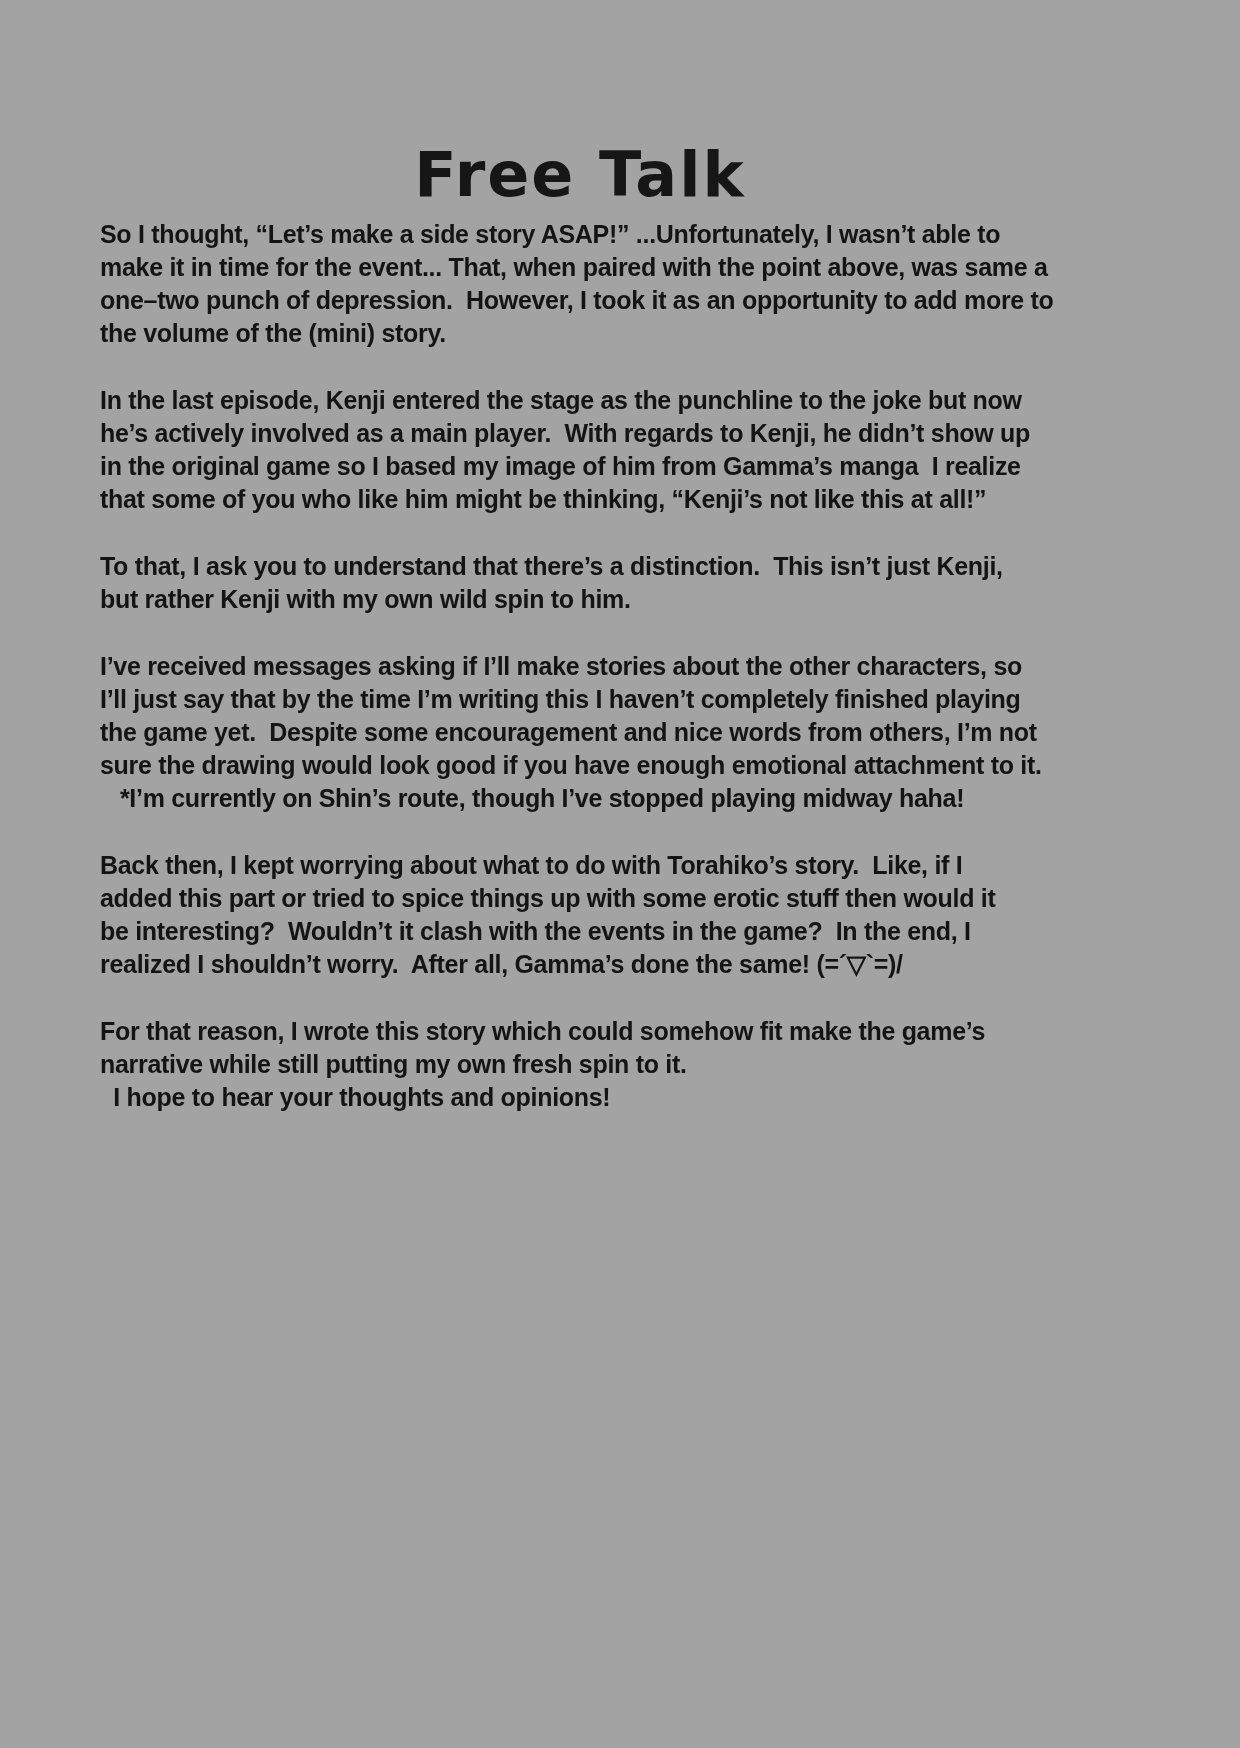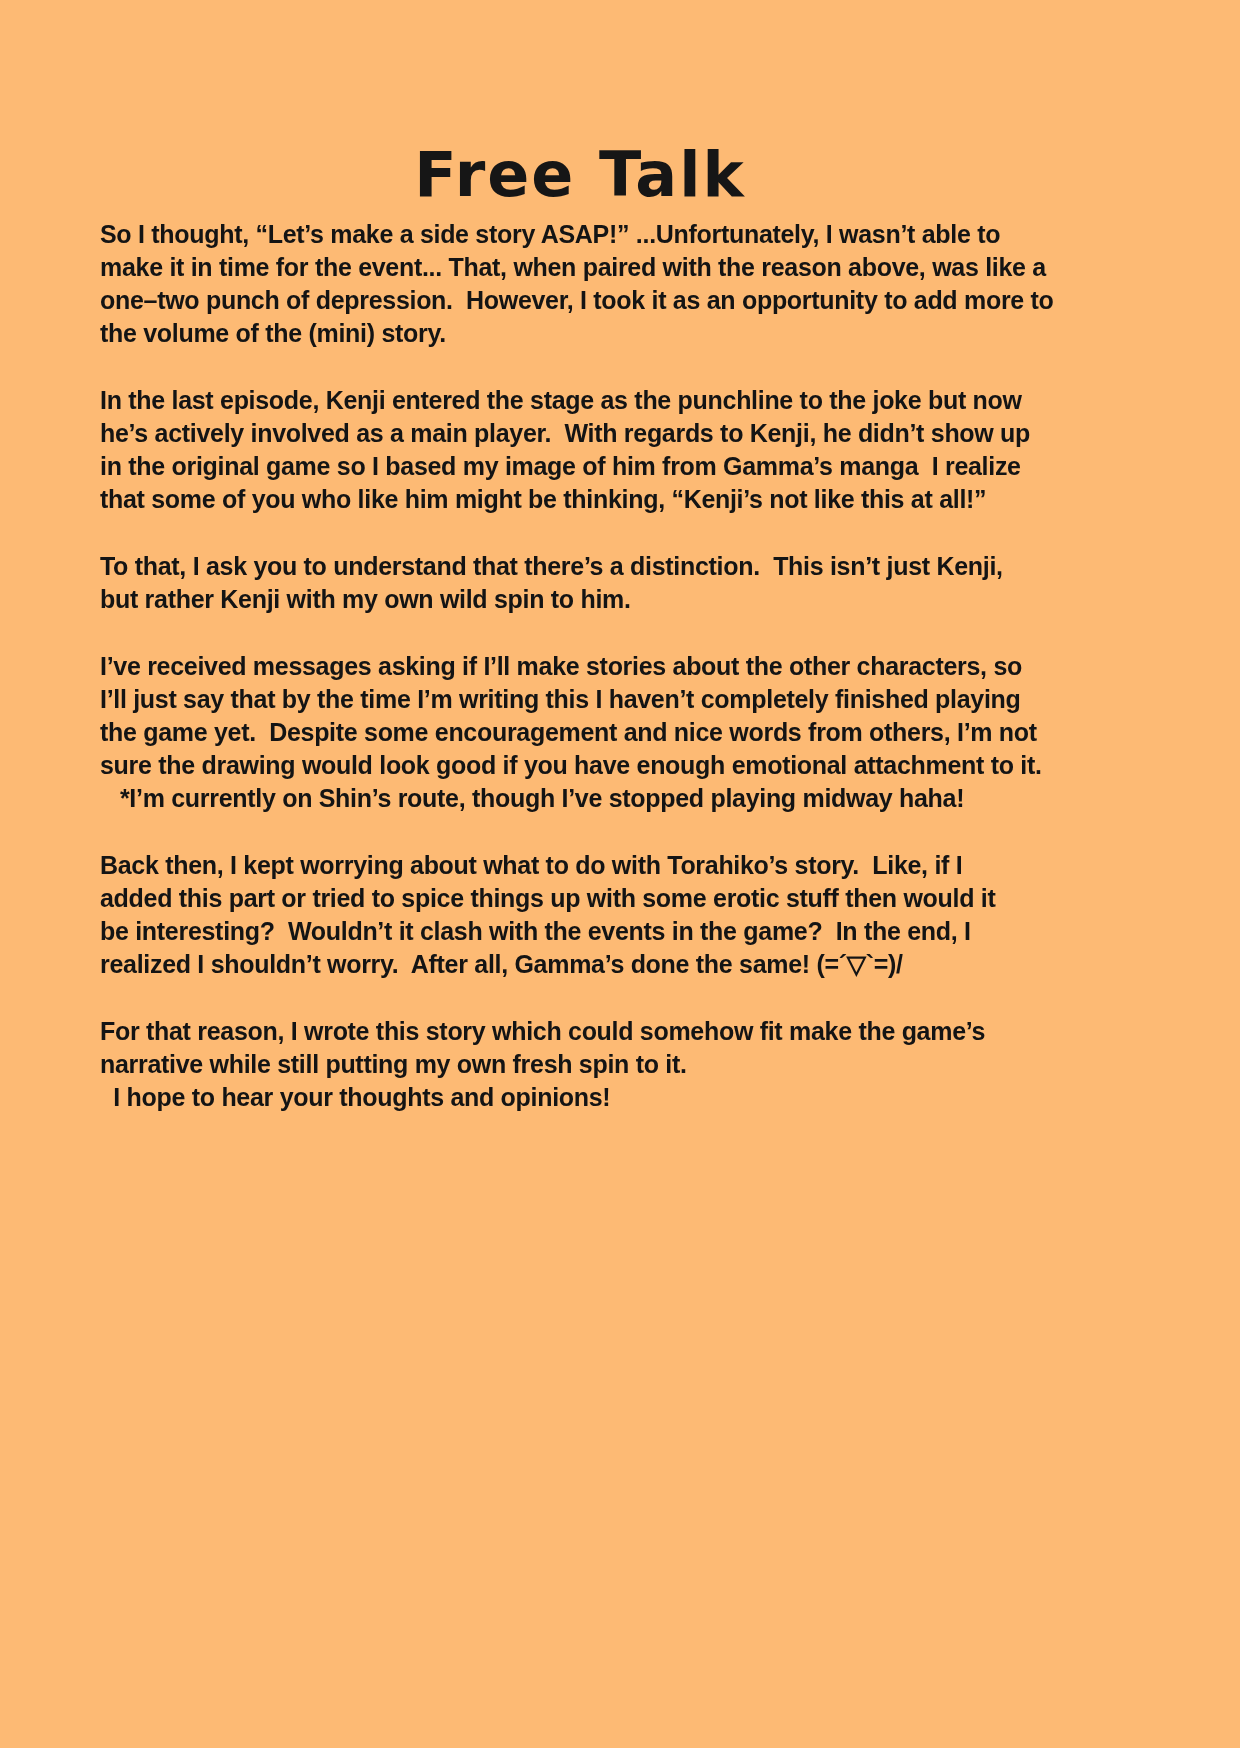--- a/index.html
+++ b/index.html
@@ -4,21 +4,21 @@
 <style>
   html, body {
     margin: 0;
     padding: 0;
     background: #ffffff;
   }
   .page {
     position: relative;
     width: 1240px;
     height: 1748px;
-    background: #fdba74;
+    background: #a3a3a3;
     color: #141414;
     overflow: hidden;
     font-family: "DejaVu Sans", sans-serif;
   }
   .page-title {
     position: absolute;
     top: 96px;
     left: 100px;
     width: 960px;
     text-align: center;
@@ -57,21 +57,21 @@
 </style>
 </head>
 <body>
 
 <div class="page">
 
   <h1 class="page-title">Free Talk</h1>
 
   <div class="body-text">
     <p class="para">So I thought, “Let’s make a side story ASAP!” ...Unfortunately, I wasn’t able to
-make it in time for the event... That, when paired with the reason above, was like a
+make it in time for the event... That, when paired with the point above, was same a
 one–two punch of depression.  However, I took it as an opportunity to add more to
 the volume of the (mini) story.</p>
     <p class="para">In the last episode, Kenji entered the stage as the punchline to the joke but now
 he’s actively involved as a main player.  With regards to Kenji, he didn’t show up
 in the original game so I based my image of him from Gamma’s manga  I realize
 that some of you who like him might be thinking, “Kenji’s not like this at all!”</p>
     <p class="para">To that, I ask you to understand that there’s a distinction.  This isn’t just Kenji,
 but rather Kenji with my own wild spin to him.</p>
     <p class="para">I’ve received messages asking if I’ll make stories about the other characters, so
 I’ll just say that by the time I’m writing this I haven’t completely finished playing

